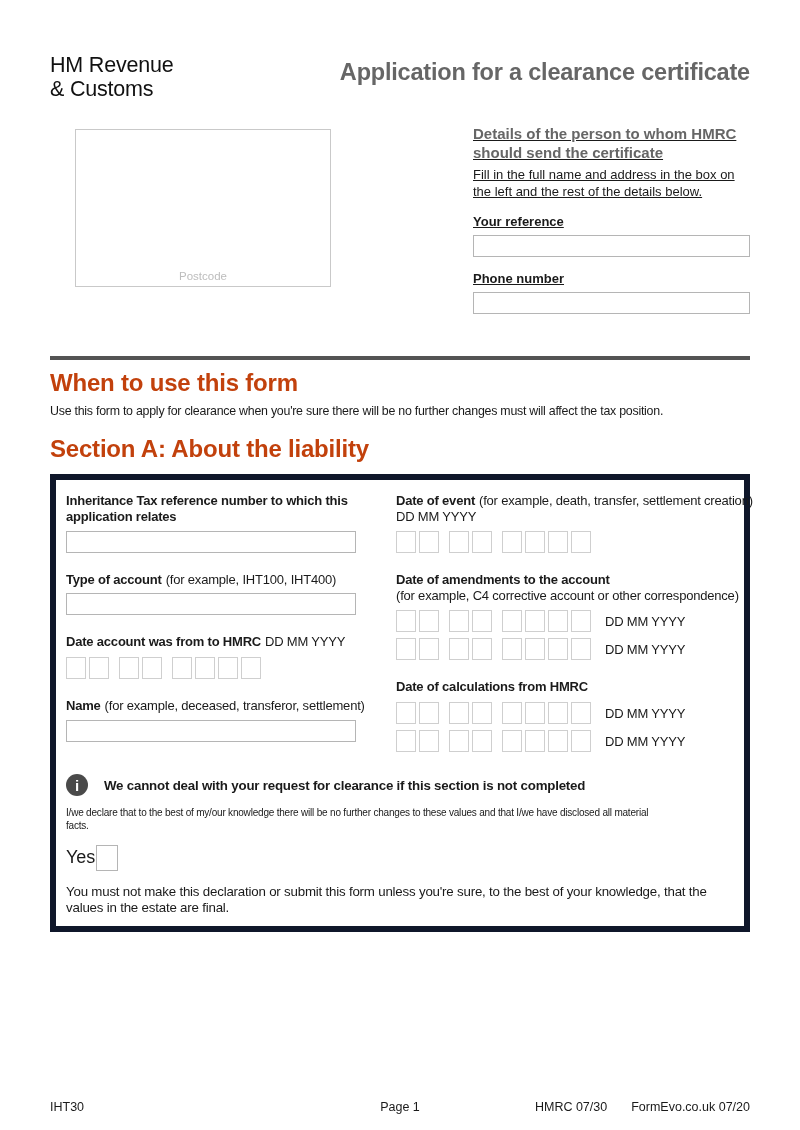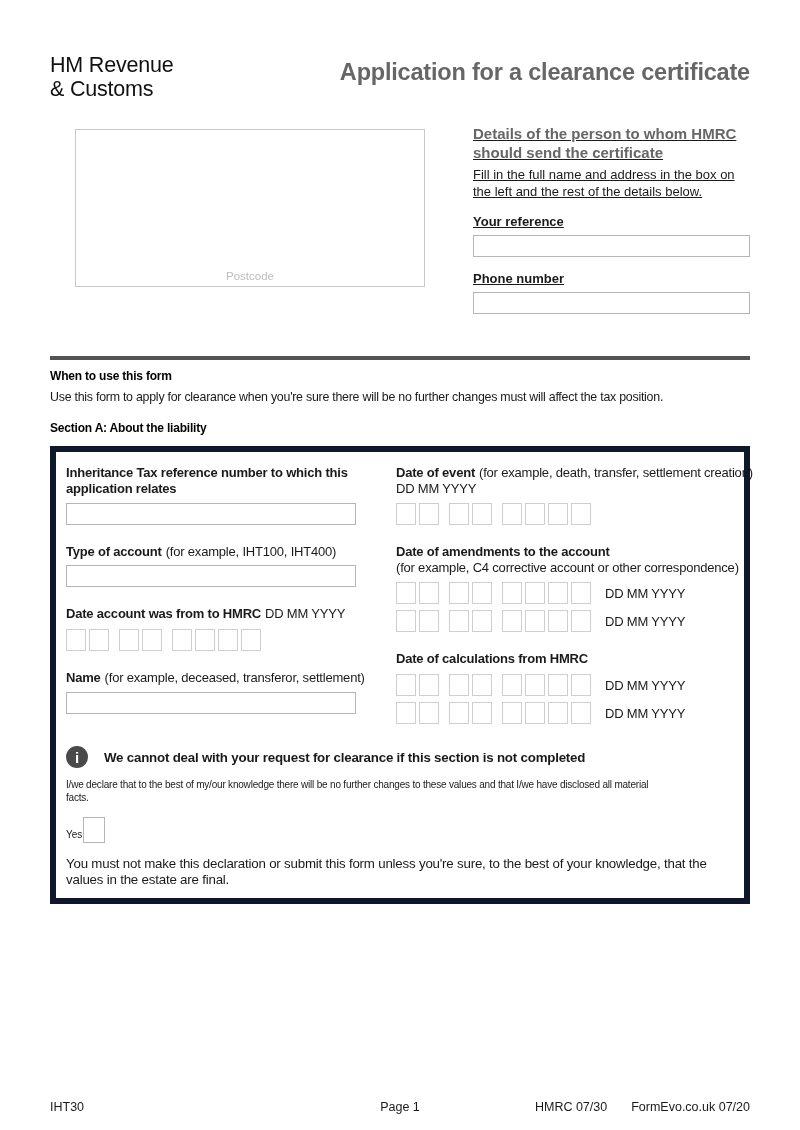--- a/index.html
+++ b/index.html
@@ -10,32 +10,32 @@
     padding: 0 50px; display: flex; flex-direction: column; position: relative; border-radius: 14px;
   }
 
   
   .hdr { display: flex; justify-content: space-between; align-items: flex-start; margin-top: 53px; }
   .logo { font-size: 21.5px; line-height: 24px; color: #111; letter-spacing: -0.2px; }
   .title { font-size: 23.5px; font-weight: bold; color: #666; margin-top: 6px; letter-spacing: -0.2px; }
 
   
   .top { display: flex; margin-top: 28px; }
-  .address-box { margin-left: 25px; width: 350px; height: 158px; border: 1px solid #c9c9c9; position: relative; }
+  .address-box { margin-left: 25px; width: 256px; height: 158px; border: 1px solid #c9c9c9; position: relative; }
   .postcode { position: absolute; bottom: 4px; left: 0; width: 100%; text-align: center; color: #bdbdbd; font-size: 11.5px; }
   .details { margin-left: auto; width: 277px; text-decoration: underline; }
   .details-h { font-size: 15px; font-weight: bold; color: #666; line-height: 1.28; margin-top: -5px; }
   .details-p { font-size: 13px; line-height: 1.25; margin-top: 5px; }
   .fld-label { display: block; font-weight: bold; font-size: 13px; margin-top: 14px; }
   .txt { display: block; width: 100%; height: 22px; border: 1px solid #b5b5b5; background: #fff;
          margin-top: 6px; font-size: 13px; padding: 0 5px; font-family: inherit; border-radius: 0; outline: none; }
 
   
   .rule { height: 4px; background: #545454; margin-top: 42px; }
-  .h-gray { font-size: 12px; font-weight: bold; color: #000000; letter-spacing: -0.2px; }
+  .h-gray { font-size: 24px; font-weight: bold; color: #c2410c; letter-spacing: -0.2px; }
   .when-h { margin-top: 9px; }
   .oneline { white-space: nowrap; font-size: 12.4px; letter-spacing: -0.25px; }
   .body-p { margin-top: 7px; }
   .seca-h { margin-top: 17px; }
 
   
   .sa-box { border: 6px solid #0f172a; margin-top: 11px; padding: 13px 10px 10px; }
   .cols { display: flex; justify-content: space-between; }
   .col-l { width: 290px; }
   .col-r { width: 338px; }
@@ -56,21 +56,21 @@
   .drow.next { margin-top: 6px; }
 
   
   .info-row { display: flex; align-items: center; margin-top: 22px; }
   .info-icon { width: 22px; height: 22px; border-radius: 50%; background: #4a4a4a; color: #fff;
                display: flex; align-items: center; justify-content: center;
                font-weight: bold; font-size: 15px; flex: 0 0 auto; }
   .info-text { margin-left: 16px; font-weight: bold; font-size: 13.3px; letter-spacing: -0.2px; }
   .decl { font-size: 10px; line-height: 1.22; max-width: 600px; margin-top: 11px; letter-spacing: -0.2px; }
   .yes-row { display: flex; align-items: flex-end; margin-top: 13px; }
-  .yes-label { font-size: 10px; margin-right: 1px; padding-bottom: 3px; }
+  .yes-label { font-size: 18px; margin-right: 1px; padding-bottom: 3px; }
   .chk { width: 22px; height: 26px; border: 1px solid #b5b5b5; background: #fff; }
   .note { font-size: 13.3px; line-height: 1.22; max-width: 645px; margin-top: 13px; letter-spacing: -0.2px; }
 
   
   .ftr { margin-top: auto; padding-bottom: 16px; display: flex; align-items: flex-start; font-size: 12.5px; }
   .ftr .f-left { flex: 1; text-align: left; }
   .ftr .f-center { flex: 0 0 auto; text-align: center; }
   .ftr .f-right { flex: 1; display: flex; justify-content: flex-end; gap: 24px; }
 </style>
 </head>

